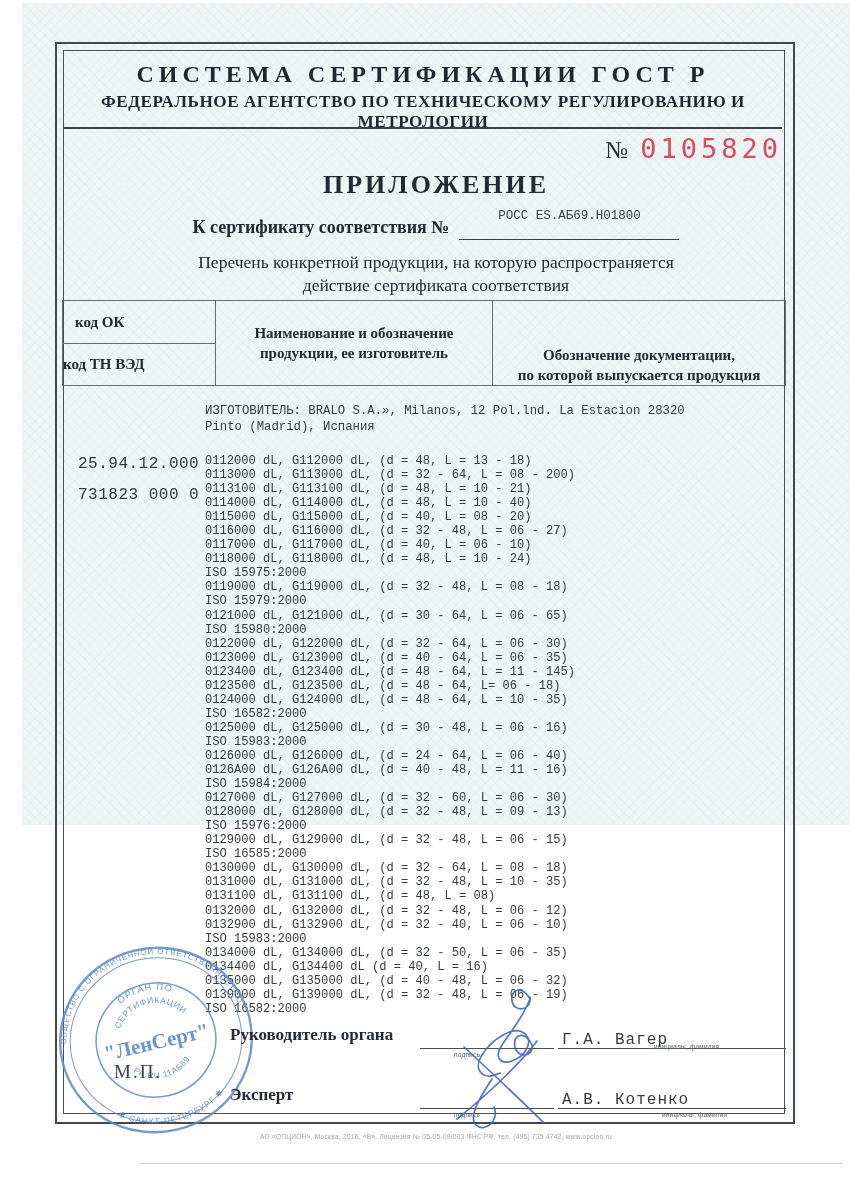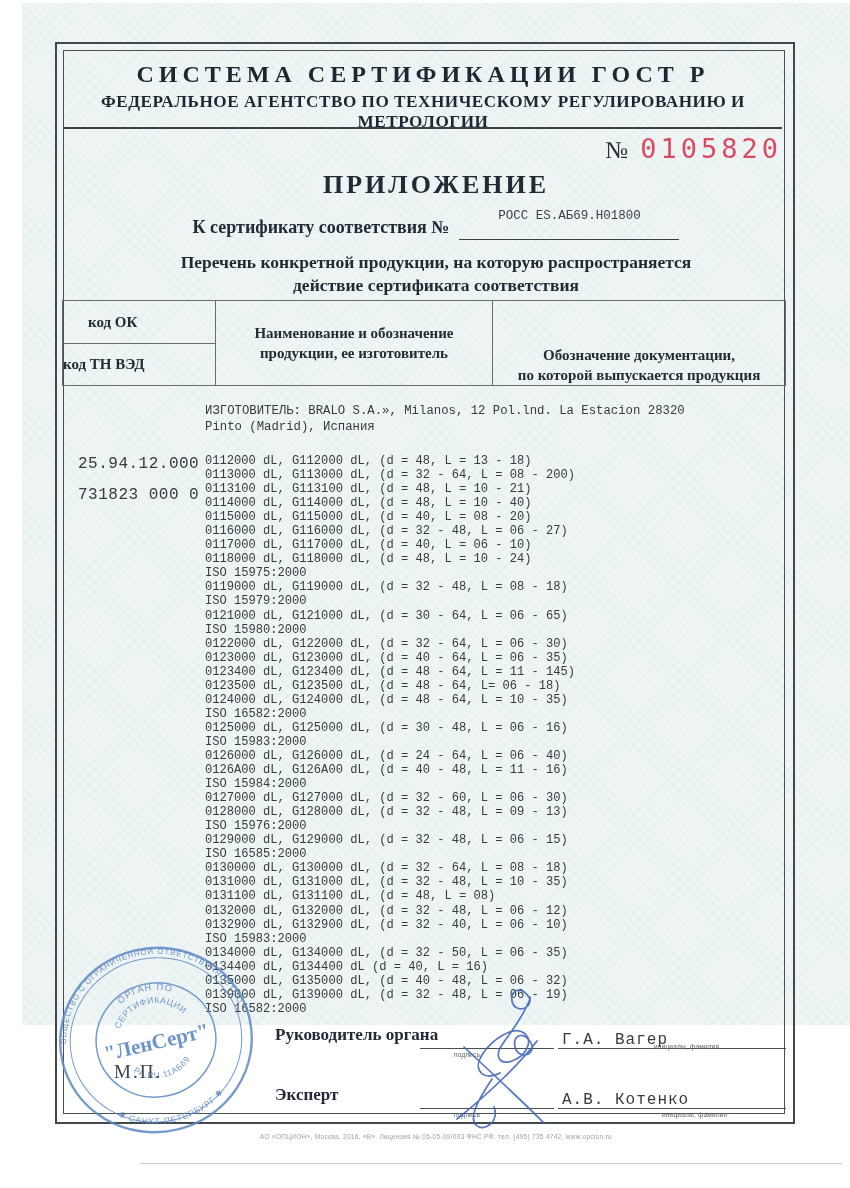--- a/index.html
+++ b/index.html
@@ -2,21 +2,21 @@
 <html><head>
 <meta charset="utf-8">
 <style>
   html,body{margin:0;padding:0;}
   body{
     width:850px;height:1188px;position:relative;overflow:hidden;
     background:#ffffff;
     font-family:"Liberation Serif","DejaVu Serif",serif;
   }
   .page{
-    position:absolute;left:22px;top:3px;width:828px;height:1022px;
+    position:absolute;left:22px;top:3px;width:828px;height:822px;
     background-color:#eff5f4;
     background-image:
       repeating-linear-gradient(45deg, rgba(168,205,210,.12) 0 1px, transparent 1px 7px),
       repeating-linear-gradient(-45deg, rgba(168,205,210,.10) 0 1px, transparent 1px 7px);
   }
   .abs{position:absolute;}
   .frame-outer{left:33px;top:39px;width:736px;height:1078px;border:2px solid #43484c;}
   .frame-inner{left:41px;top:47px;width:720px;height:1062px;border:1px solid #4a4f53;}
 
   .header-box{left:42px;top:48px;width:718px;height:76px;border-bottom:2px solid #3c4146;text-align:center;}
@@ -27,39 +27,39 @@
   .blank-number .no{font-size:24px;color:#2a2f35;}
   .blank-number .digits{font-family:"DejaVu Sans Mono","Liberation Mono",monospace;font-size:27px;letter-spacing:4px;color:#da4a60;}
 
   .doc-title{left:0;top:167px;width:100%;text-align:center;font-size:26px;font-weight:bold;letter-spacing:3px;color:#232a35;}
 
   .cert-line{left:0;top:206px;width:100%;display:flex;justify-content:center;align-items:flex-end;gap:10px;}
   .cert-line .lbl{font-size:18px;font-weight:bold;color:#232a35;padding-bottom:2px;}
   .cert-line .val{width:220px;text-align:center;border-bottom:1.2px solid #3a3f44;
     font-family:"Liberation Mono","DejaVu Sans Mono",monospace;font-size:12.5px;color:#3a3f44;padding-bottom:16px;}
 
-  .subtitle{left:0;top:248px;width:100%;text-align:center;font-size:17.5px;font-weight:bold;color:#232a35;
+  .subtitle{left:0;top:248px;width:100%;text-align:center;font-size:17.5px;font-weight:normal;color:#232a35;
     white-space:pre-line;line-height:1.3;}
 
   .tbl{left:40px;top:297px;width:722px;height:84px;border:1px solid #676d6e;display:flex;}
   .tbl .c1{width:152px;border-right:1px solid #676d6e;display:flex;flex-direction:column;}
-  .tbl .c1 .r1{height:42px;border-bottom:1px solid #676d6e;display:flex;align-items:center;padding-left:25px;}
+  .tbl .c1 .r1{height:42px;border-bottom:1px solid #676d6e;display:flex;align-items:center;padding-left:12px;}
   .tbl .c1 .r2{flex:1;display:flex;align-items:center;padding-left:0;}
   .tbl .c2{width:276px;border-right:1px solid #676d6e;display:flex;align-items:center;justify-content:center;text-align:center;}
   .tbl .c3{flex:1;display:flex;align-items:flex-end;justify-content:center;text-align:center;}
   .tbl .hd{font-size:15px;font-weight:bold;color:#242b33;white-space:pre-line;line-height:1.35;}
 
   .mono{font-family:"Liberation Mono","DejaVu Sans Mono",monospace;color:#363b3e;}
   .manufacturer{left:183px;top:400px;font-size:12.3px;line-height:16px;white-space:pre-line;}
   .code{font-size:16px;letter-spacing:.5px;}
   .code1{left:56px;top:452px;}
   .code2{left:56px;top:483px;}
   .product-list{left:183px;top:451px;font-size:12.1px;line-height:14.05px;white-space:pre;}
 
-  .sig-role{font-size:17px;font-weight:bold;color:#232a35;margin-left:45px;}
+  .sig-role{font-size:17px;font-weight:bold;color:#232a35;}
   .role1{left:208px;top:1022px;}
   .role2{left:208px;top:1082px;}
   .sig-line{height:0;border-bottom:1px solid #4a4f53;}
   .line1a{left:398px;top:1045px;width:134px;}
   .line1b{left:536px;top:1045px;width:228px;}
   .line2a{left:398px;top:1105px;width:134px;}
   .line2b{left:536px;top:1105px;width:228px;}
   .tiny{font-family:"Liberation Sans","DejaVu Sans",sans-serif;font-size:6.5px;color:#5b6268;letter-spacing:.2px;}
   .podp1{left:432px;top:1048px;}
   .podp2{left:432px;top:1108px;}

